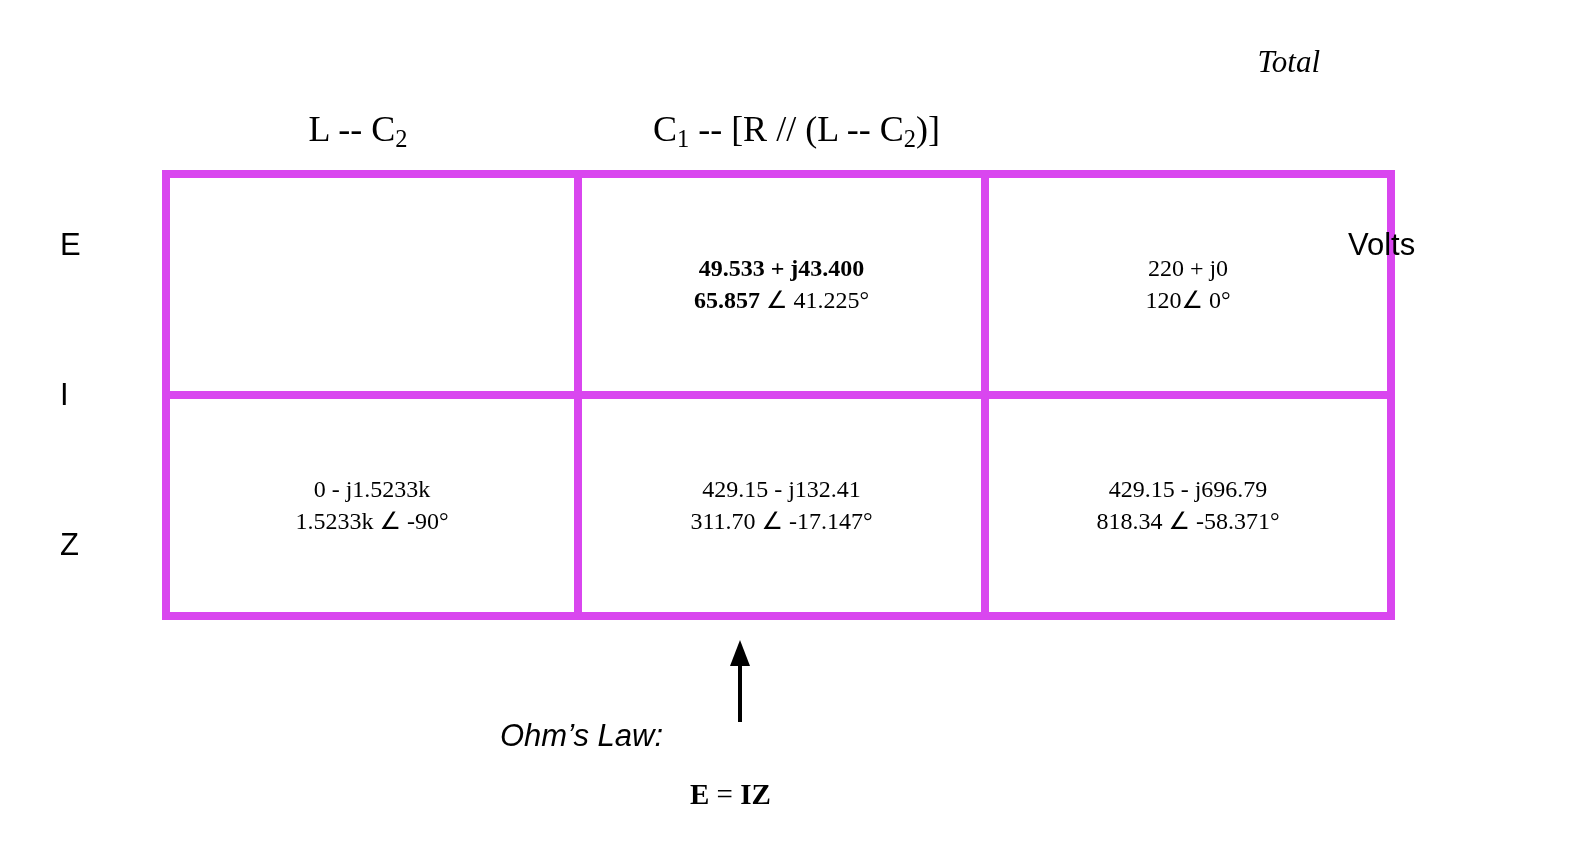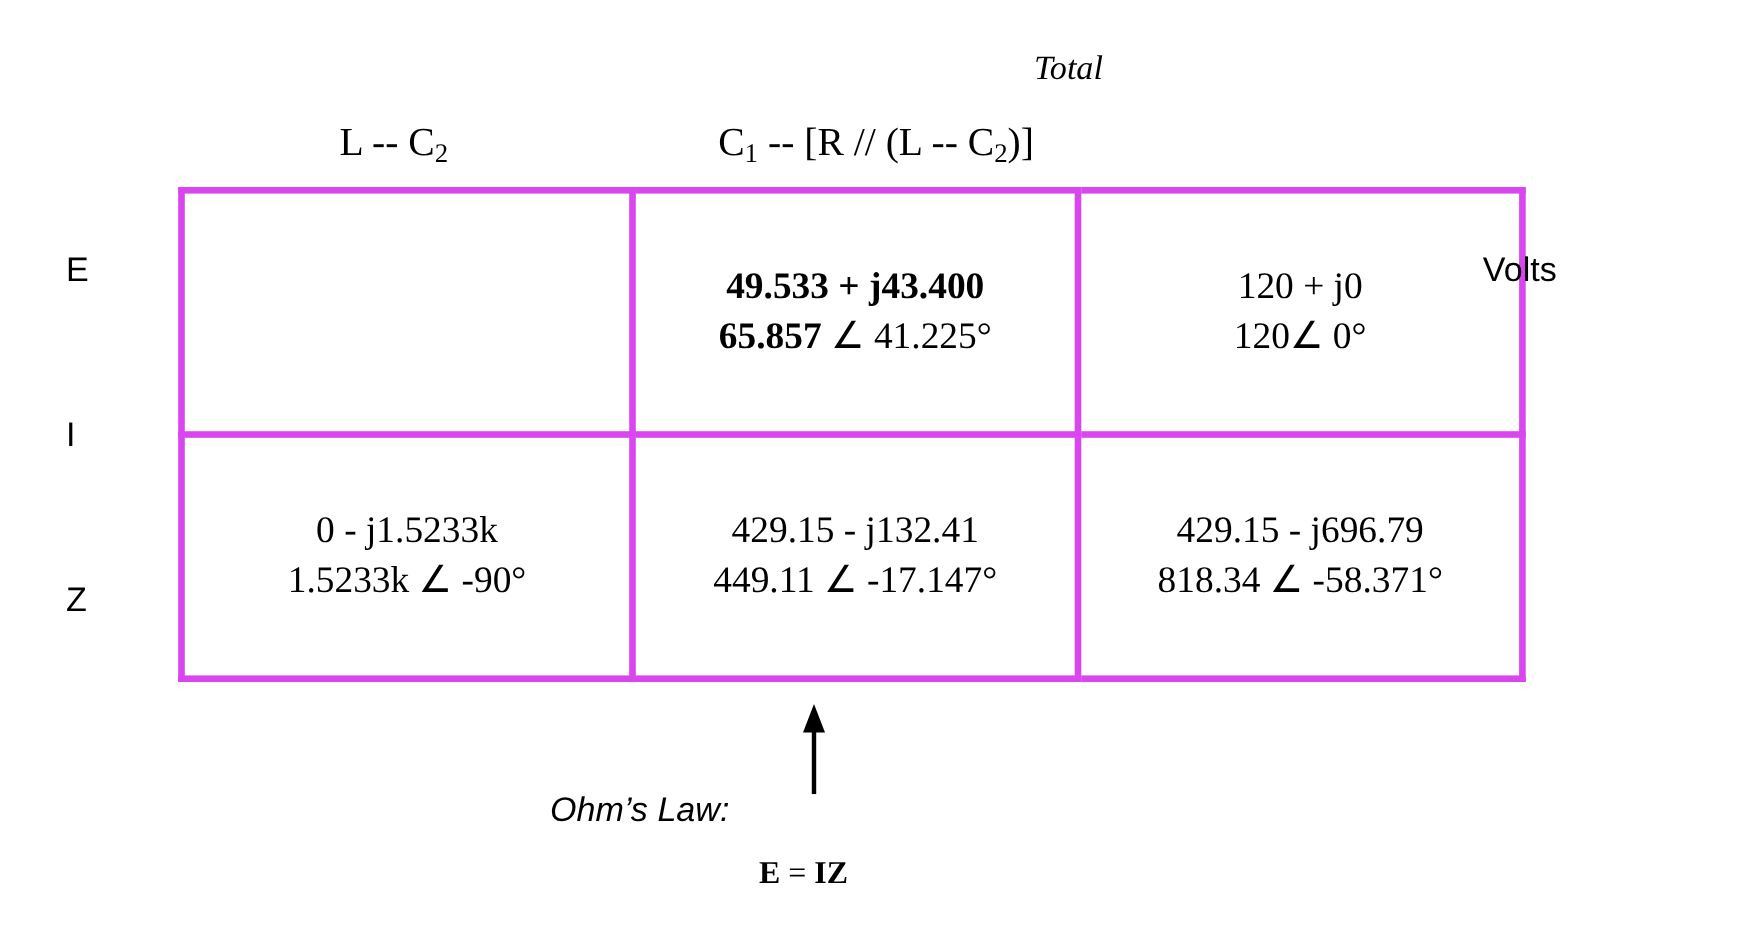--- a/index.html
+++ b/index.html
@@ -15,21 +15,21 @@
     color: #000000;
     overflow: hidden;
   }
 
   
   .total-label {
     position: absolute;
     left: 940px;
     top: 44px;
     width: 380px;
-    text-align: left;
+    text-align: right;
     font-style: italic;
     font-size: 31px;
     font-family: "Liberation Serif", serif;
   }
 
   
   .col-headers {
     position: absolute;
     left: 162px;
     top: 108px;
@@ -54,24 +54,24 @@
     width: 1165px;
     height: 450px;
   }
   table.matrix {
     border-collapse: collapse;
     width: 100%;
     height: 100%;
     table-layout: fixed;
   }
   table.matrix td {
-    border: 6px solid #d946ef;
+    border: 8px solid #d946ef;
     text-align: center;
     vertical-align: middle;
-    font-size: 34px;
+    font-size: 24px;
     line-height: 1.32;
     padding: 4px 6px;
     font-family: "Liberation Serif", serif;
   }
   table.matrix td.col0 { width: 392px; }
   table.matrix td.col1 { width: 387px; }
   table.matrix td.col2 { width: 386px; }
   .cell-line { display: block; white-space: nowrap; }
   .bold { font-weight: bold; }
 
@@ -160,32 +160,32 @@
       <tr>
         <td class="col0">
           <span class="cell-line"></span>
           <span class="cell-line"></span>
         </td>
         <td class="col1">
           <span class="cell-line bold">49.533 + j43.400</span>
           <span class="cell-line"><span class="bold">65.857</span> ∠ 41.225°</span>
         </td>
         <td class="col2">
-          <span class="cell-line">120 + j0</span>
+          <span class="cell-line">220 + j0</span>
           <span class="cell-line">120∠ 0°</span>
         </td>
       </tr>
       <tr>
         <td class="col0">
           <span class="cell-line">0 - j1.5233k</span>
           <span class="cell-line">1.5233k ∠ -90°</span>
         </td>
         <td class="col1">
           <span class="cell-line">429.15 - j132.41</span>
-          <span class="cell-line">449.11 ∠ -17.147°</span>
+          <span class="cell-line">311.70 ∠ -17.147°</span>
         </td>
         <td class="col2">
           <span class="cell-line">429.15 - j696.79</span>
           <span class="cell-line">818.34 ∠ -58.371°</span>
         </td>
       </tr>
     </tbody>
   </table>
 </div>
 

